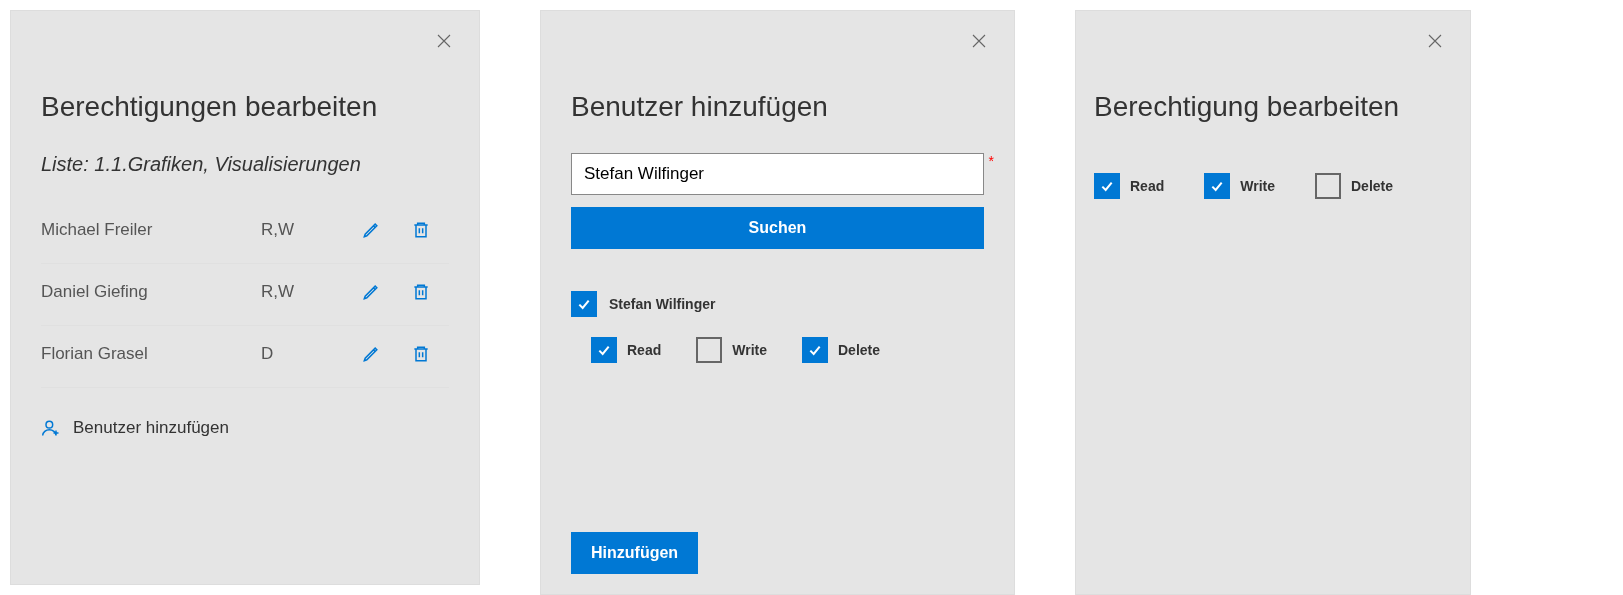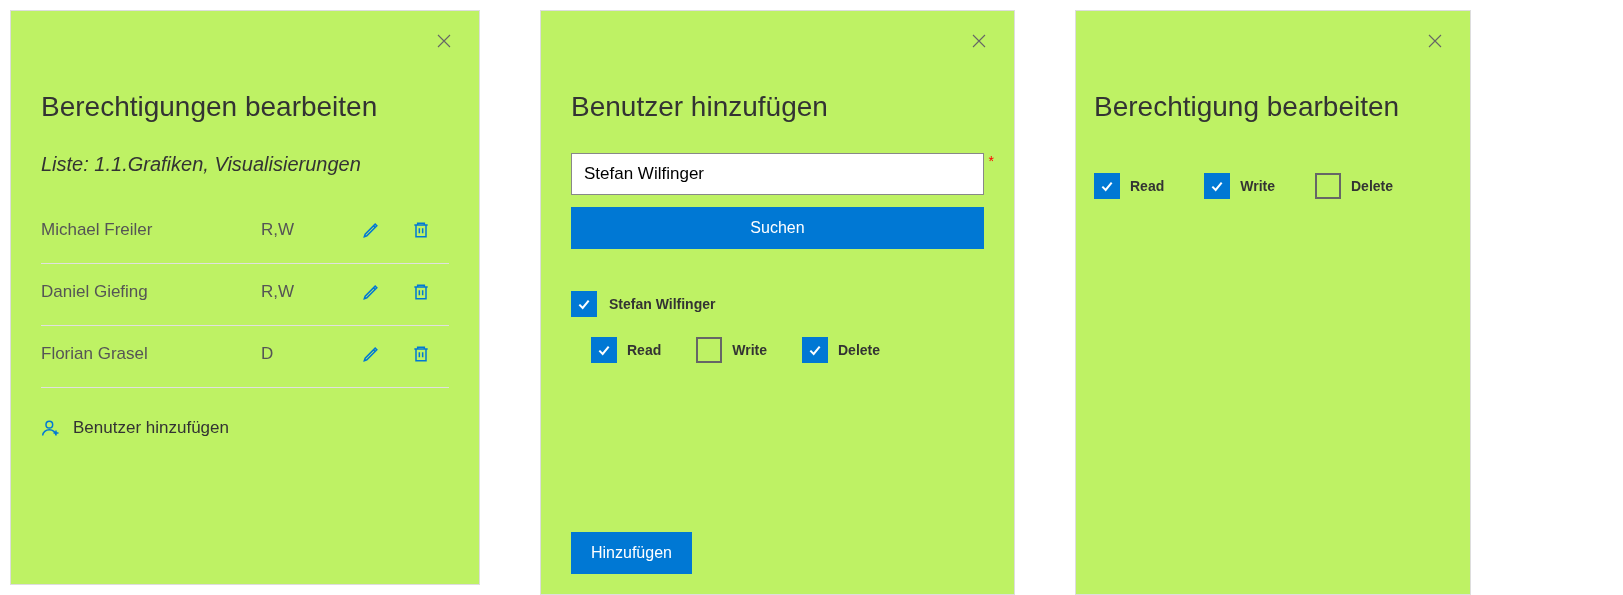--- a/index.html
+++ b/index.html
@@ -10,21 +10,21 @@
     body {
       font-family: 'Segoe UI', Tahoma, Geneva, Verdana, sans-serif;
       background: #fff;
       display: flex;
       gap: 60px;
       padding: 10px;
       align-items: flex-start;
     }
     .panel {
       border: 1px solid #ddd;
-      background: #bef264;
+      background: #e5e5e5;
       position: relative;
       display: flex;
       flex-direction: column;
     }
     .panel-1 {
       width: 470px;
       height: 575px;
       padding: 20px 30px;
     }
     .panel-2 {
@@ -146,21 +146,21 @@
     .input-wrap .required-mark {
       right: -10px;
       top: 0;
     }
     .primary-btn {
       background: #0078d4;
       color: #fff;
       border: none;
       padding: 12px 20px;
       font-size: 16px;
-      font-weight: 400;
+      font-weight: 700;
       cursor: pointer;
       font-family: inherit;
     }
     .primary-btn-full {
       width: 100%;
       margin-top: 12px;
     }
     .checkbox-row {
       display: flex;
       align-items: center;

